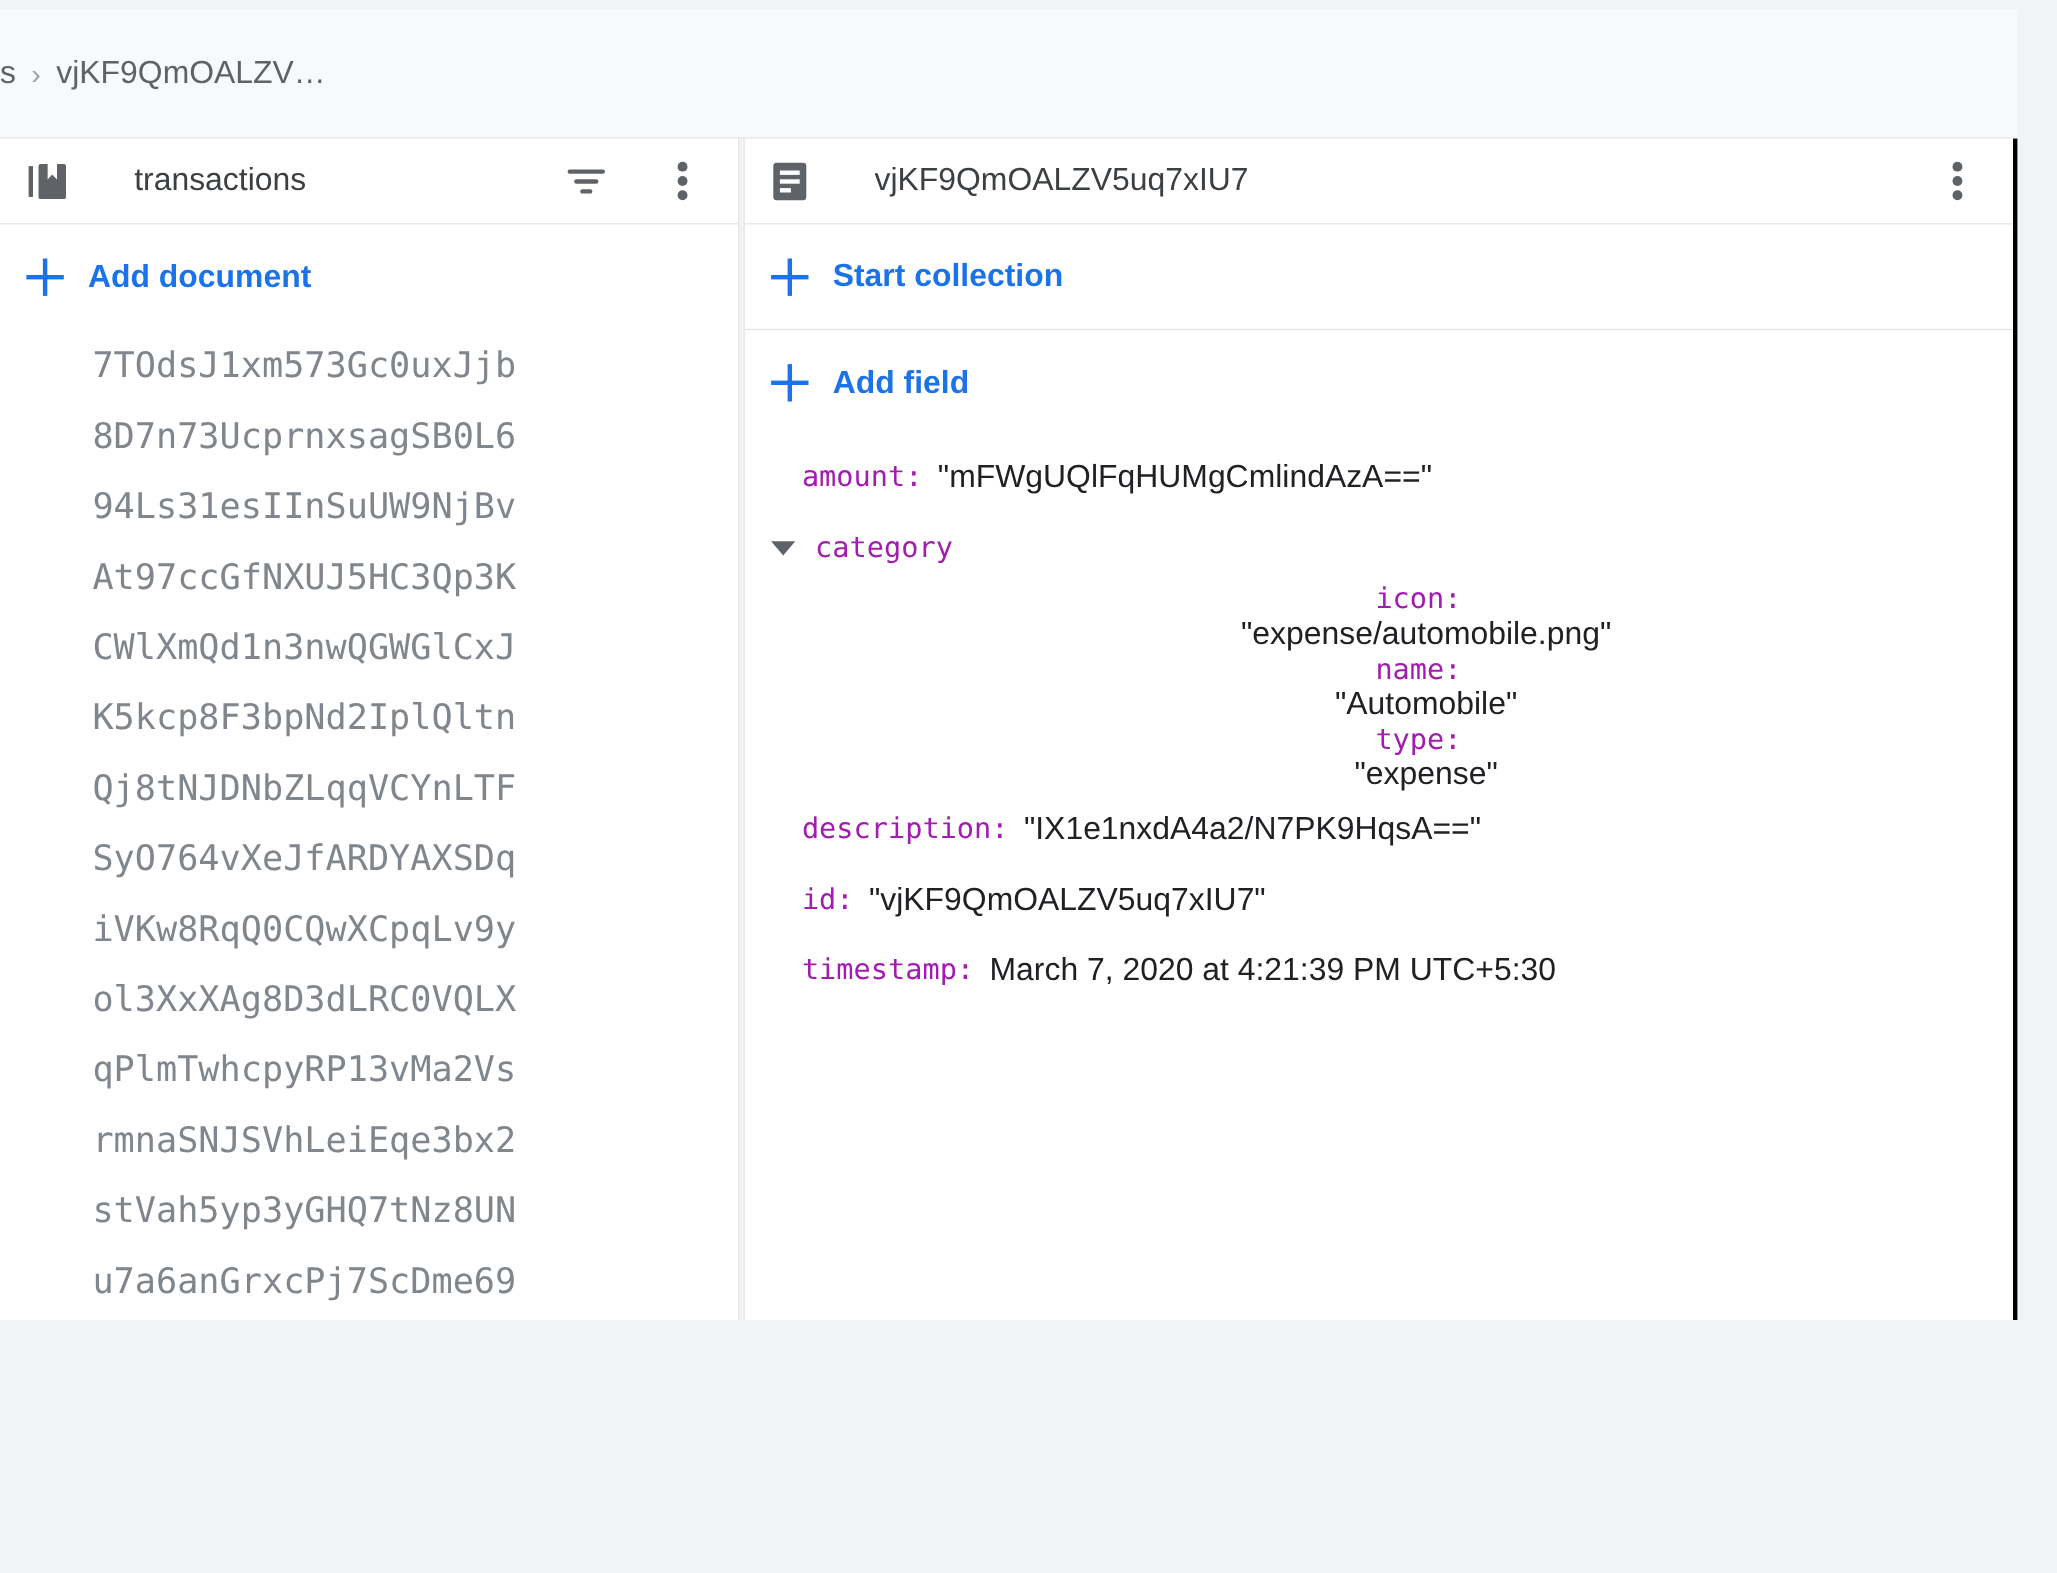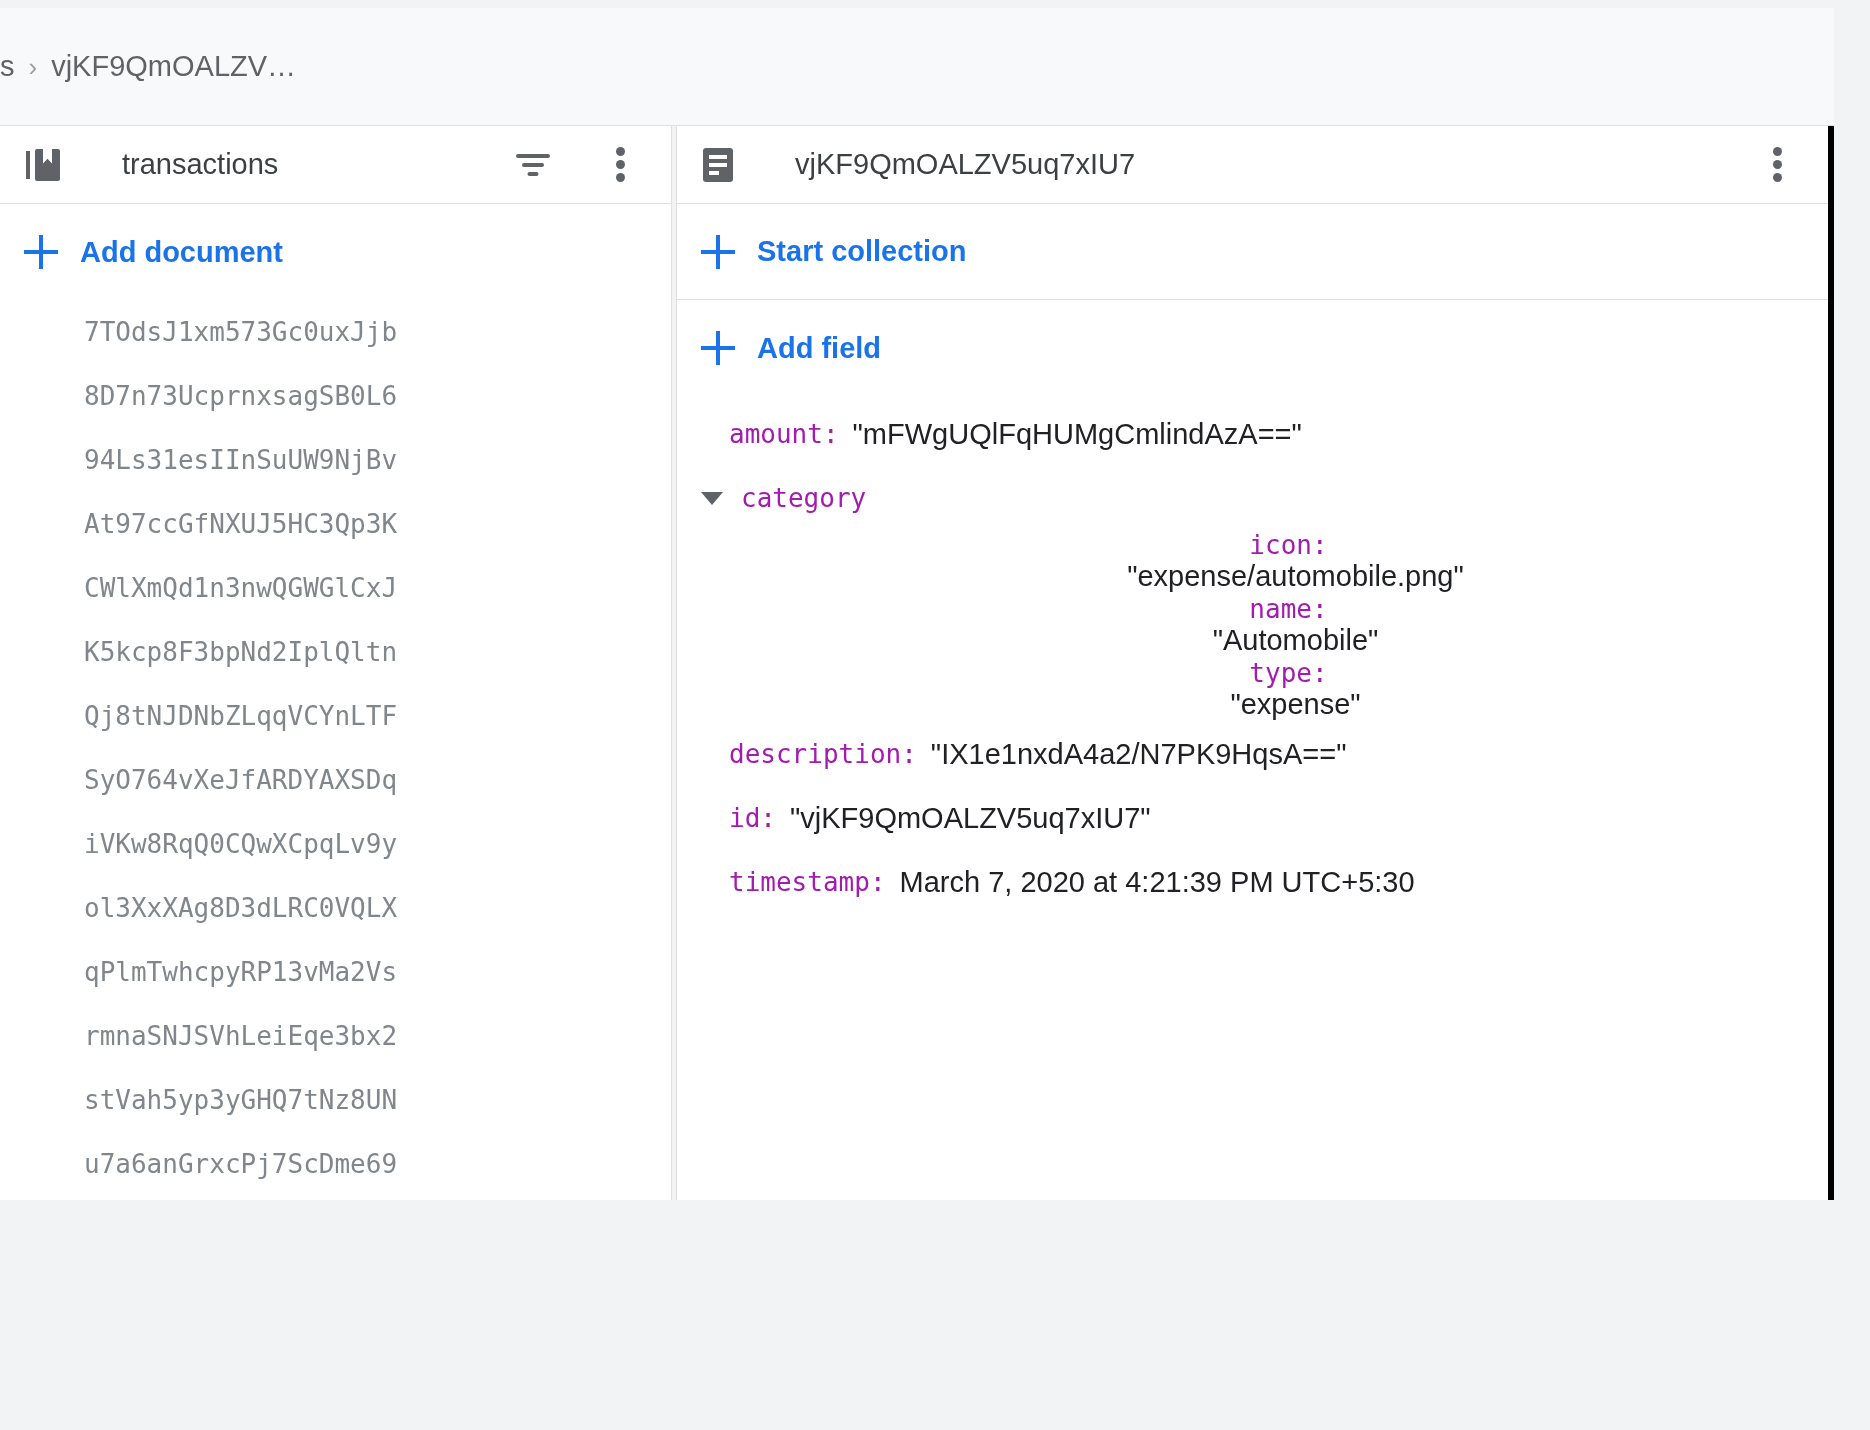--- a/index.html
+++ b/index.html
@@ -70,21 +70,21 @@
     position: relative;
   }
   .panel-collection {
     width: 672px;
     border-right: 1px solid #e0e0e0;
   }
   .panel-document {
     flex: 1;
     border-left: 1px solid #e0e0e0;
     margin-left: 4px;
-    border-right: 6px solid #000000;
+    border-right: 4px solid #000000;
   }
 
   
   .panel-header {
     height: 78px;
     display: flex;
     align-items: center;
     border-bottom: 1px solid #e0e0e0;
     padding: 0 26px 0 26px;
     box-sizing: border-box;
@@ -246,21 +246,21 @@
     bottom: 0;
     overflow: hidden;
   }
   .doc-item {
     height: 64px;
     display: flex;
     align-items: center;
     padding: 0 28px 0 84px;
     box-sizing: border-box;
     font-family: "DejaVu Sans Mono", monospace;
-    font-size: 26px;
+    font-size: 32px;
     color: #80868b;
     letter-spacing: 0px;
     cursor: pointer;
     white-space: nowrap;
   }
   .doc-item .id-text { flex: 1; }
 
   
   .fields {
     padding: 6px 0 0 0;

